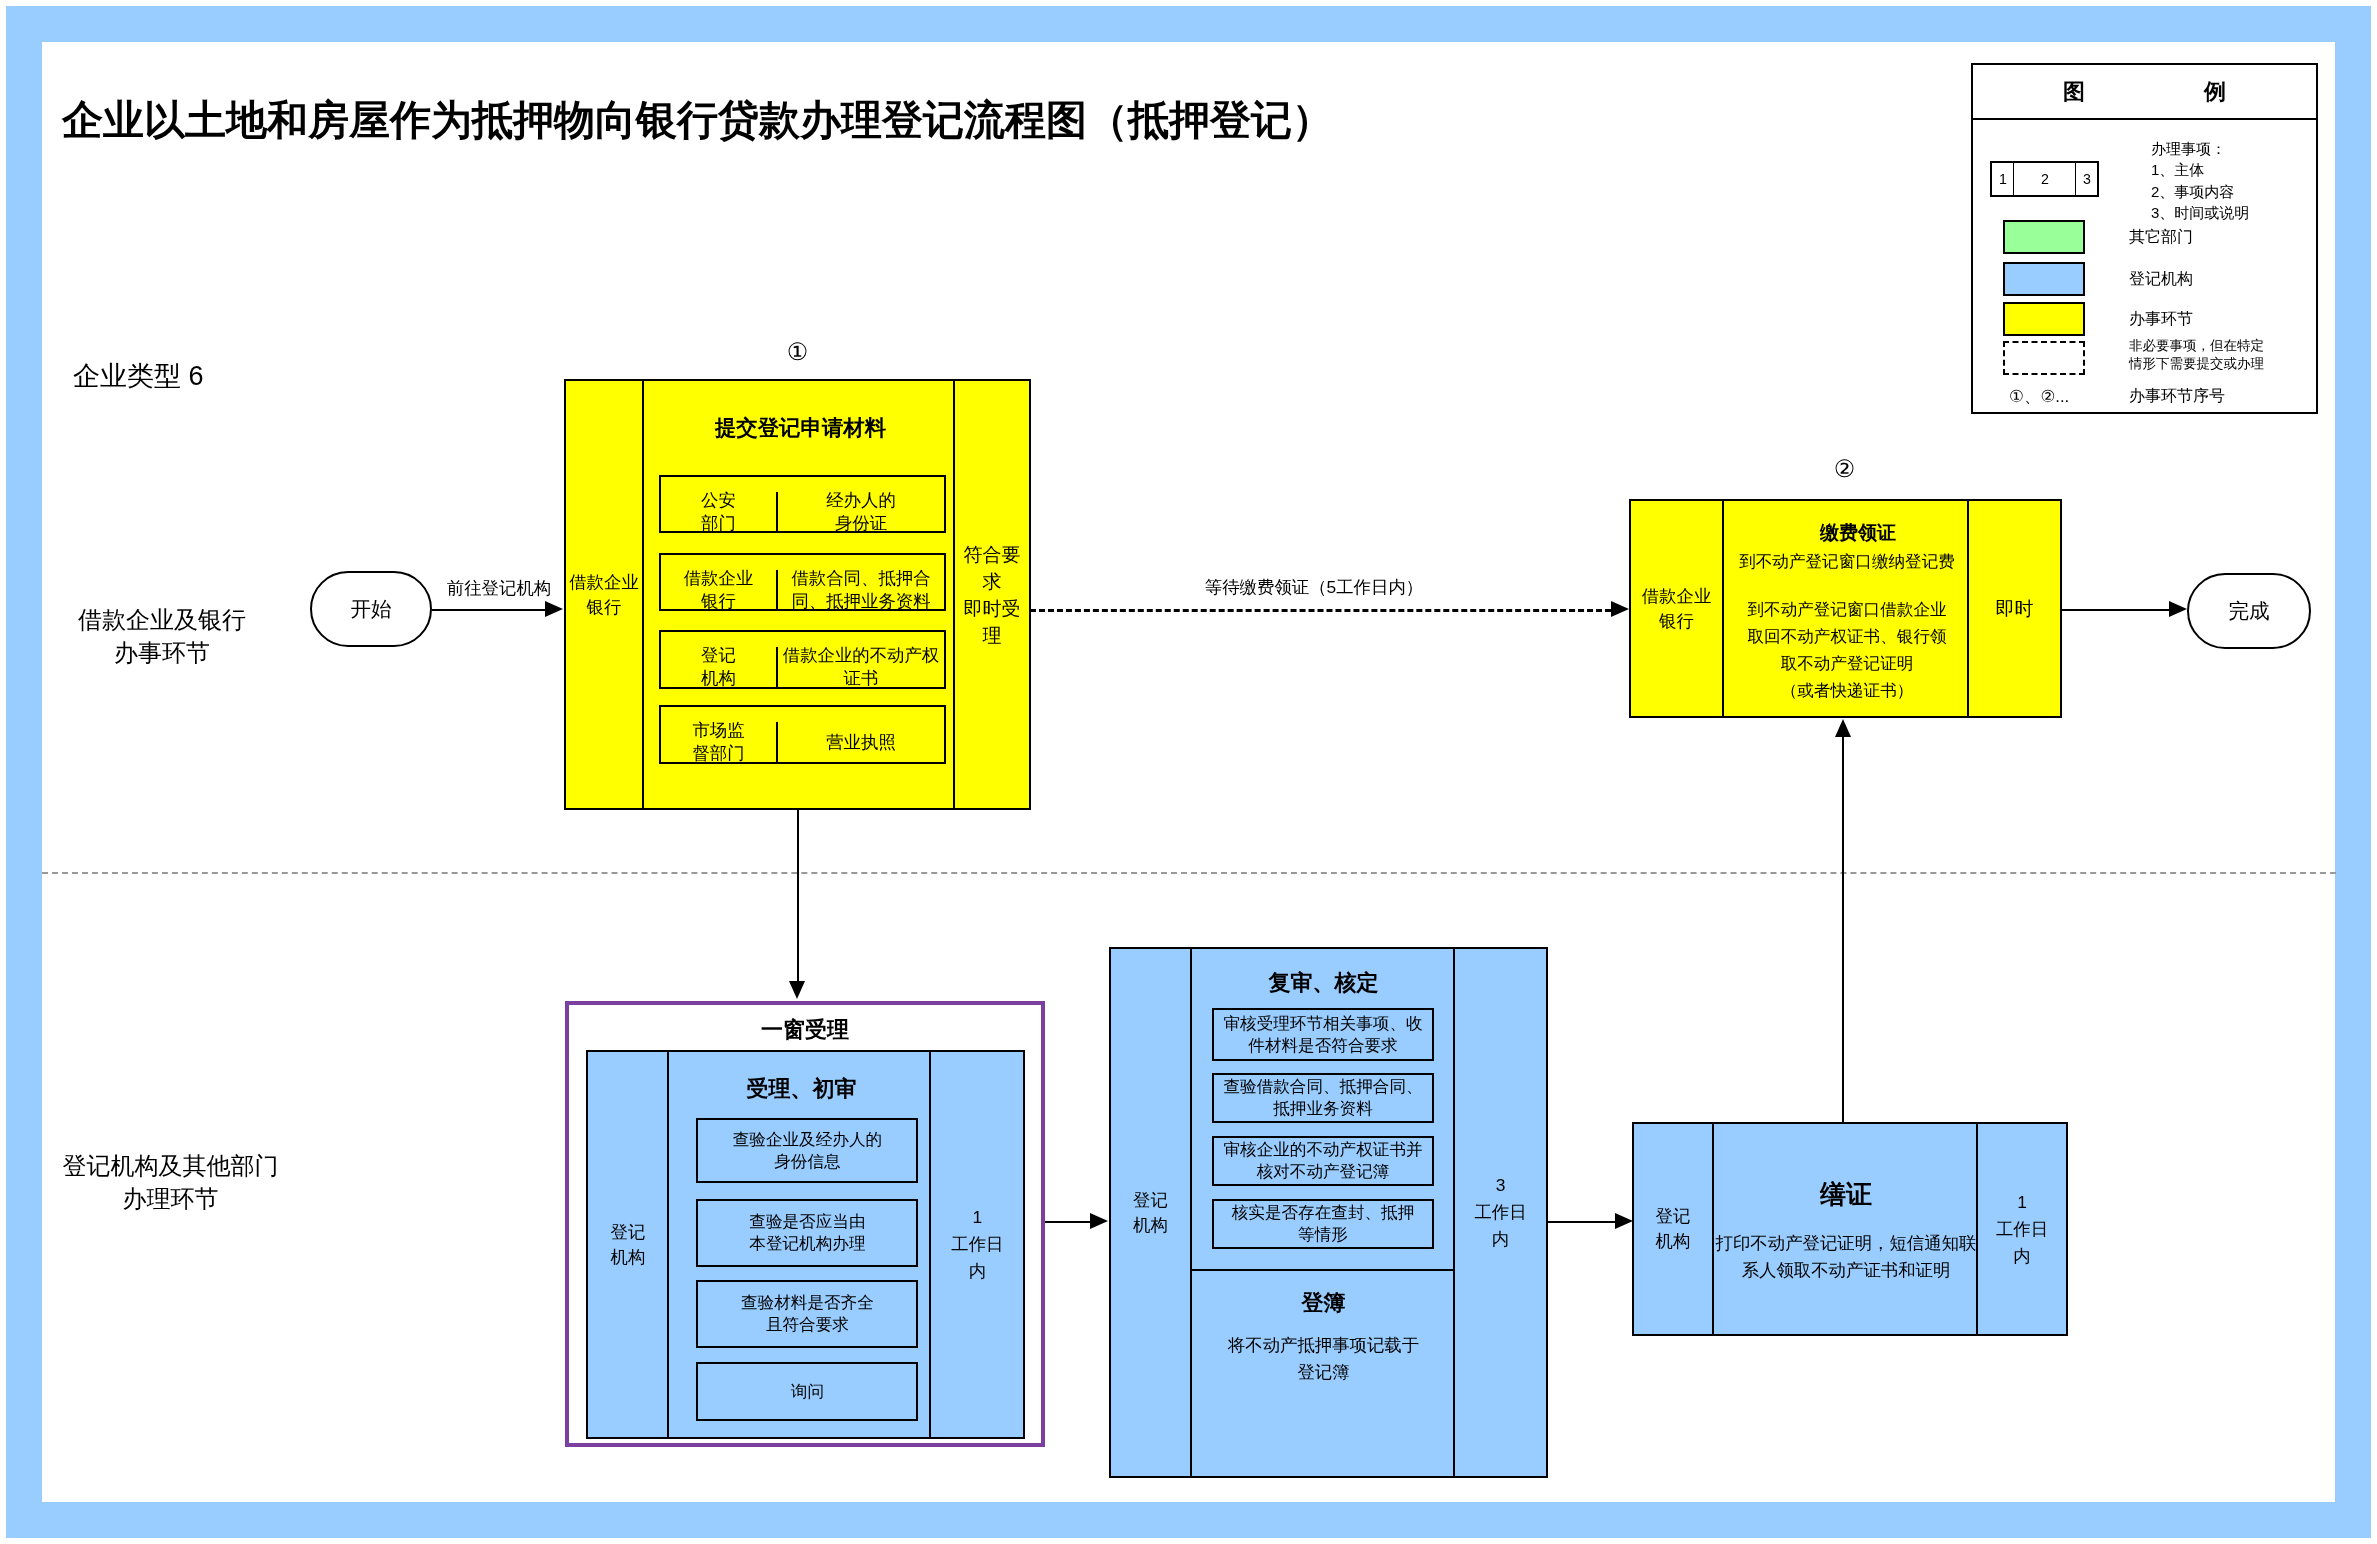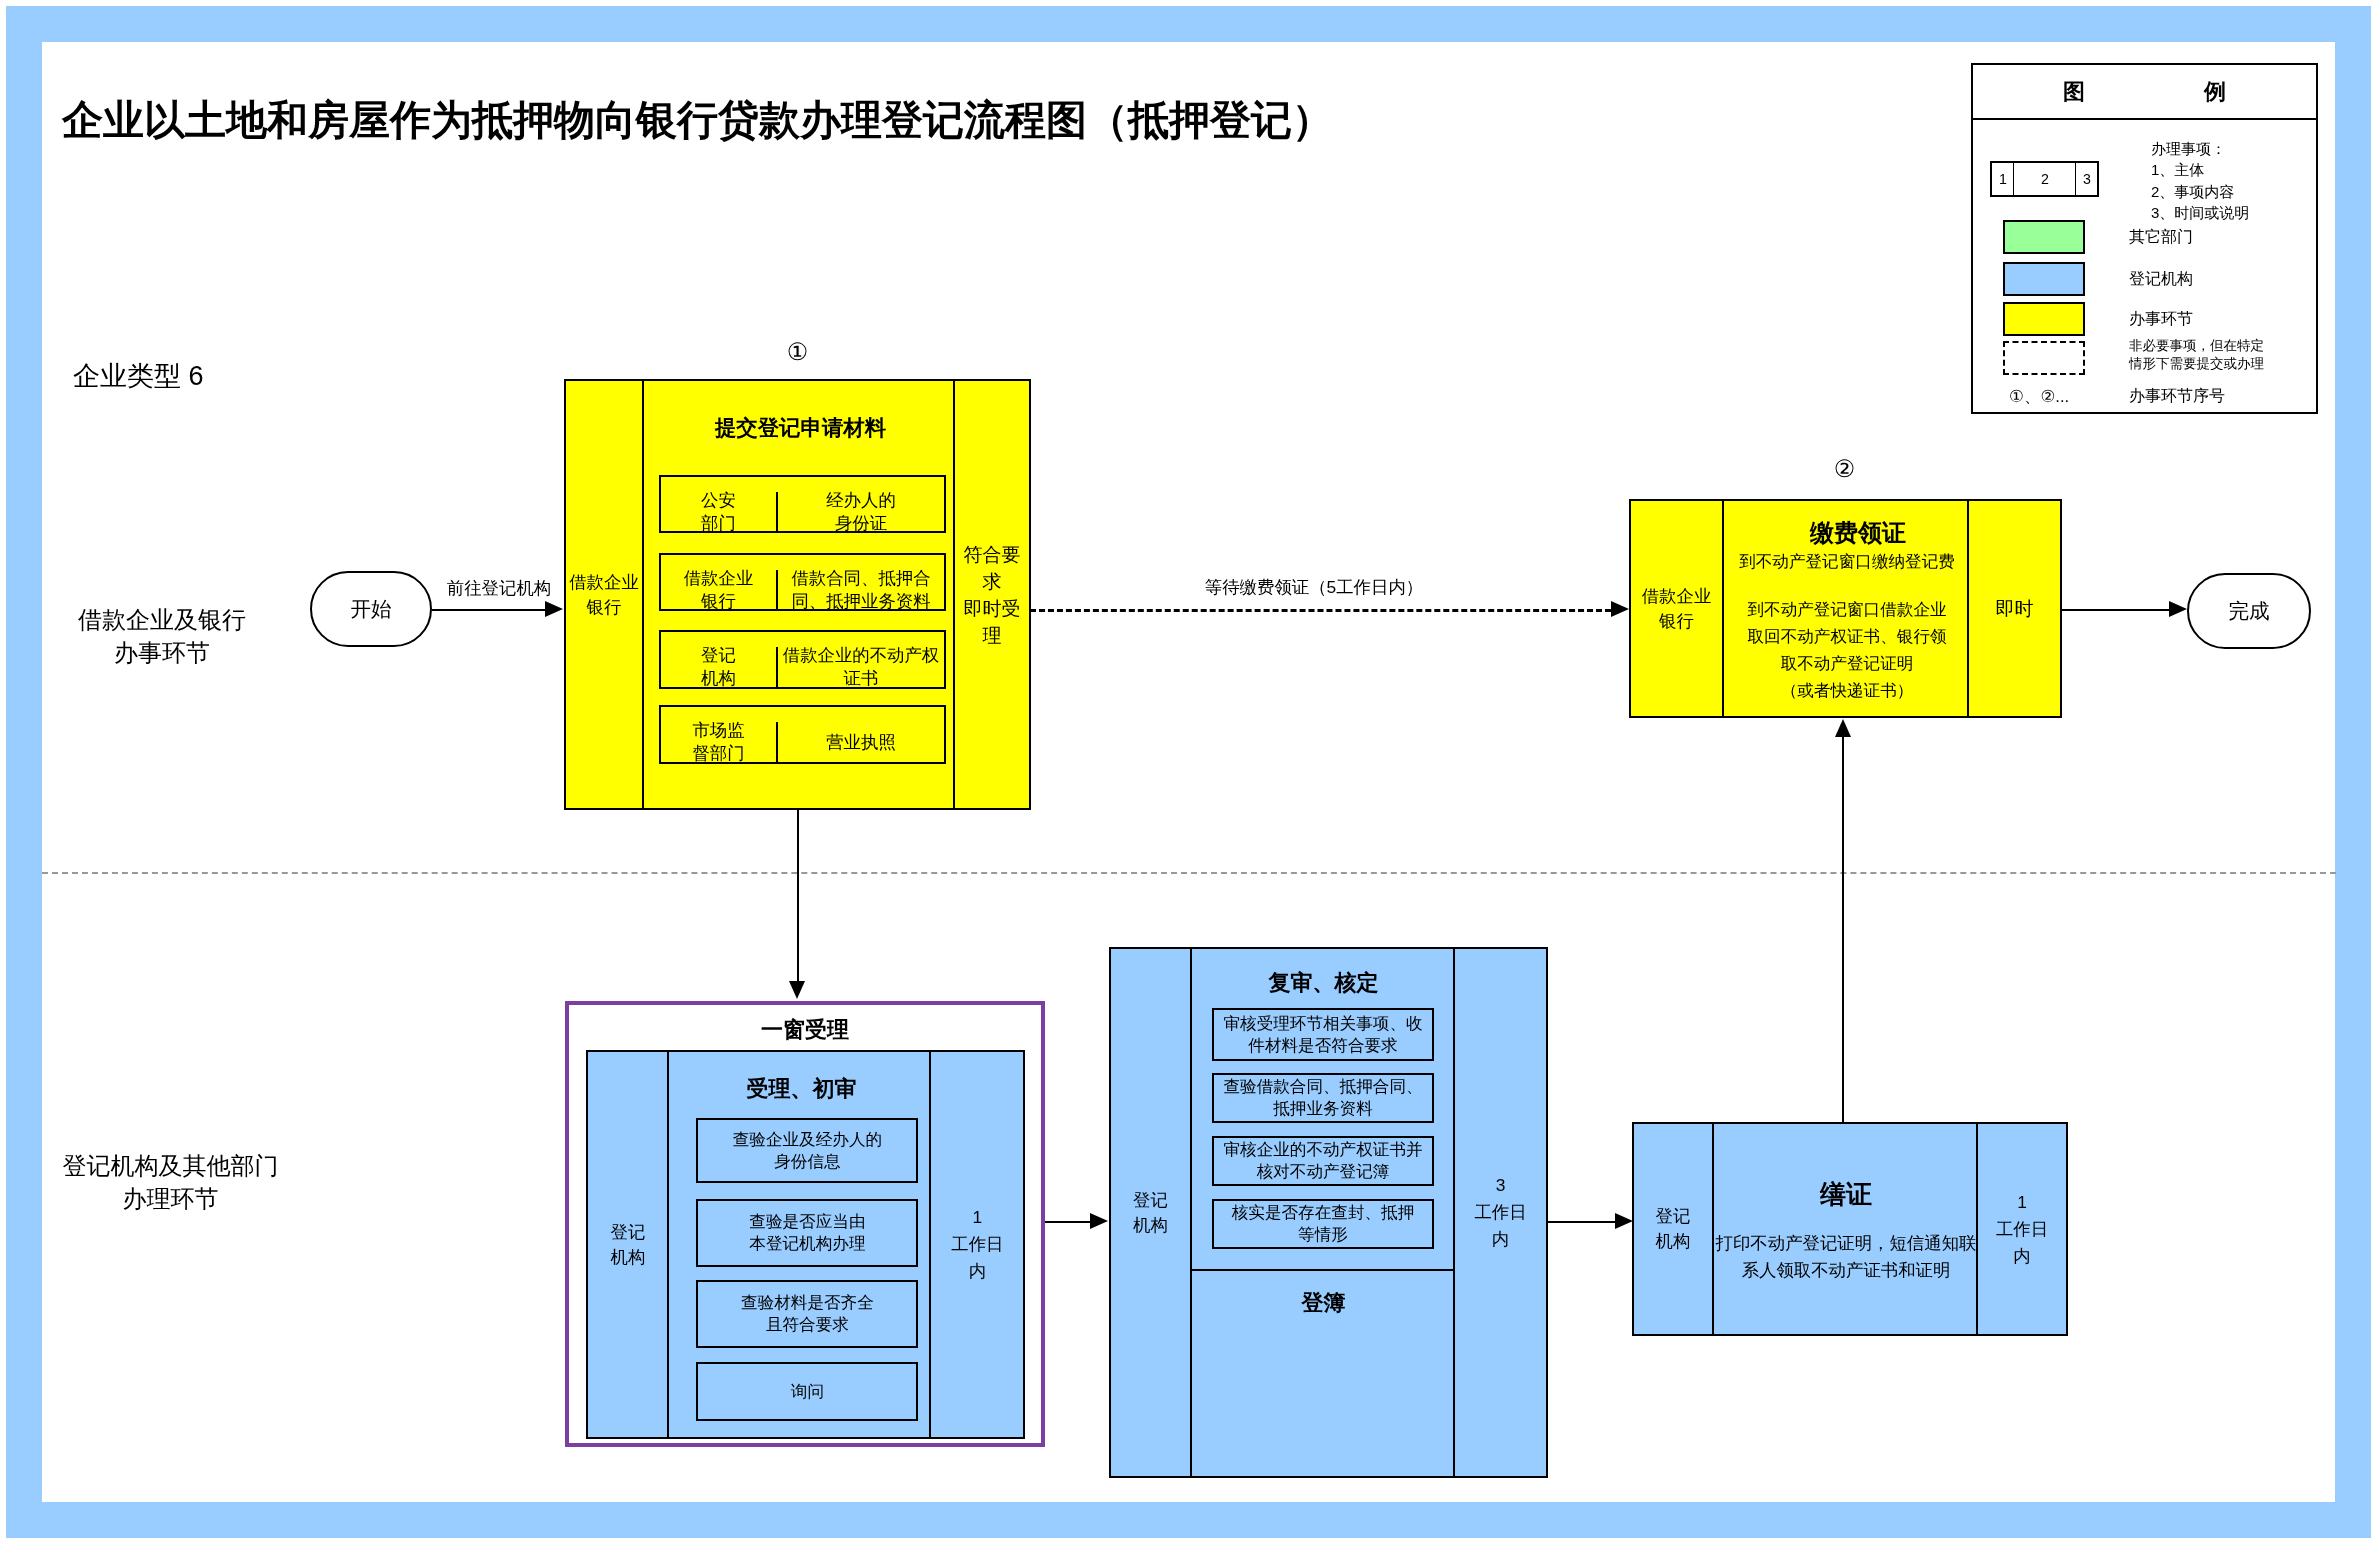--- a/index.html
+++ b/index.html
@@ -126,21 +126,21 @@
 <div class="dashline" style="left:1030px;top:609px;width:581px;"></div>
 <div class="arr-r" style="left:1611px;top:601px;"></div>
 <div class="abs center arrow-label" style="left:1108px;top:575px;width:412px;">等待缴费领证（5工作日内）</div>
 
 <div class="abs center num" style="left:1821px;top:453px;width:47px;height:32px;">②</div>
 
 <div class="abs box yellow" style="left:1629px;top:499px;width:433px;height:219px;">
   <div class="abs cell pre" style="left:0;top:0;width:93px;height:100%;border-right:2.4px solid #000;">借款企业
 银行</div>
   <div class="abs cell" style="right:0;top:0;width:93px;height:100%;border-left:2.4px solid #000;font-size:19px;">即时</div>
-  <div class="abs center bold" style="left:93px;top:17.4px;width:246px;height:28.5px;font-size:24px;padding-left:22px;">缴费领证</div>
+  <div class="abs center bold" style="left:93px;top:17.4px;width:246px;height:28.5px;font-size:19px;padding-left:22px;">缴费领证</div>
   <div class="abs center" style="left:93px;top:49px;width:246px;height:24px;font-size:16.6px;">到不动产登记窗口缴纳登记费</div>
   <div class="abs center pre" style="left:93px;top:93px;width:246px;height:111px;font-size:16.6px;line-height:27px;">到不动产登记窗口借款企业
 取回不动产权证书、银行领
 取不动产登记证明
 （或者快递证书）</div>
 </div>
 
 <div class="hline" style="left:2062px;top:609px;width:108px;"></div>
 <div class="arr-r" style="left:2169px;top:601px;"></div>
 
@@ -183,20 +183,22 @@
   <div class="abs center bold" style="left:81px;top:19px;width:263px;height:30px;font-size:22px;">复审、核定</div>
   <div class="subbox" style="left:101px;top:59px;width:222px;height:53px;">审核受理环节相关事项、收
 件材料是否符合要求</div>
   <div class="subbox" style="left:101px;top:124px;width:222px;height:50px;">查验借款合同、抵押合同、
 抵押业务资料</div>
   <div class="subbox" style="left:101px;top:187px;width:222px;height:50px;">审核企业的不动产权证书并
 核对不动产登记簿</div>
   <div class="subbox" style="left:101px;top:250px;width:222px;height:50px;">核实是否存在查封、抵押
 等情形</div>
   <div class="abs center bold" style="left:81px;top:339px;width:263px;height:30px;font-size:22px;">登簿</div>
+  <div class="abs center pre" style="left:81px;top:378px;width:263px;height:63px;font-size:17.4px;line-height:27px;">将不动产抵押事项记载于
+登记簿</div>
 </div>
 
 <div class="hline" style="left:1548px;top:1221px;width:67px;"></div>
 <div class="arr-r" style="left:1615px;top:1213px;"></div>
 
 <div class="abs box blue" style="left:1632px;top:1122px;width:436px;height:214px;">
   <div class="abs cell pre" style="left:0;top:0;width:80px;height:100%;border-right:2.4px solid #000;">登记
 机构</div>
   <div class="abs cell pre" style="right:0;top:0;width:90px;height:100%;border-left:2.4px solid #000;line-height:27px;">1
 工作日

